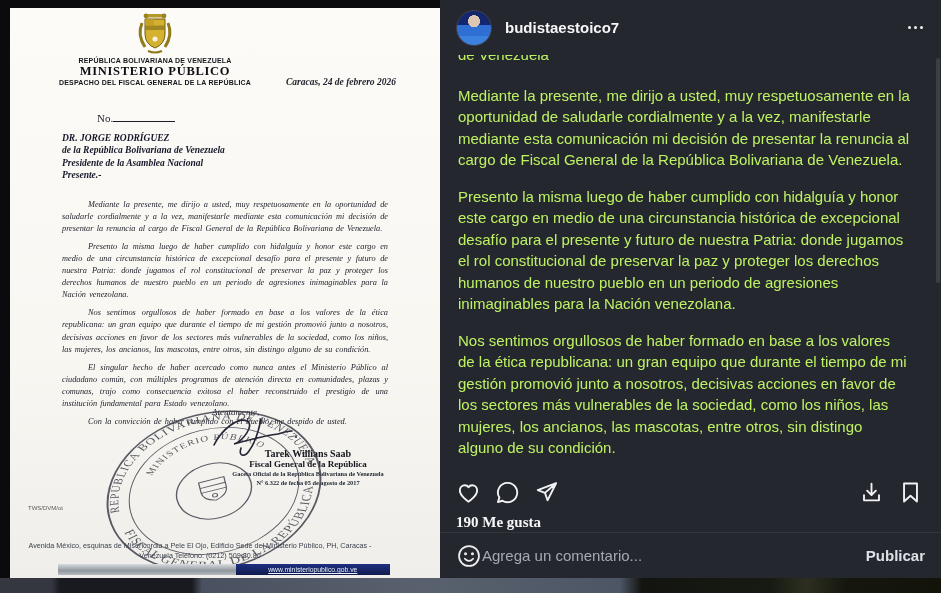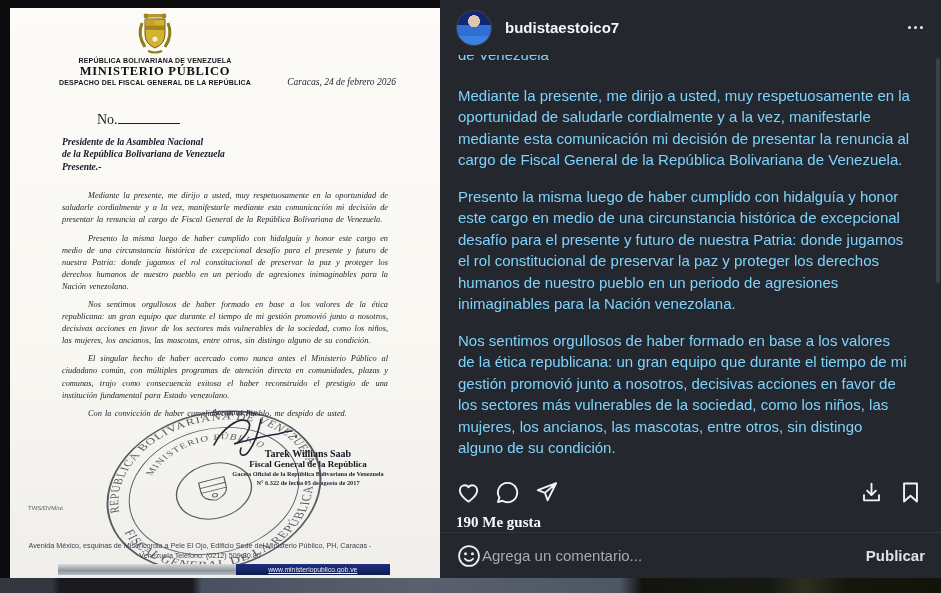--- a/index.html
+++ b/index.html
@@ -12,22 +12,22 @@
   .media-pane { width:440px; min-width:440px; position:relative; background:#0b0b0d; }
   .paper {
     position:absolute; left:10px; top:8px; right:0; bottom:0;
     background:linear-gradient(180deg,#fcfbf7 0%,#f8f7f2 60%,#efeeea 100%);
     font-family:"Liberation Serif", serif; color:#20222f; overflow:hidden;
   }
   .doc-head-col { width:290px; text-align:center; padding-top:3px; }
   .arms { display:block; margin:0 auto 1px auto; }
   .doc-line-sm { font-family:"Liberation Sans",sans-serif; font-size:7px; font-weight:700; letter-spacing:.2px; color:#15161c; line-height:9px; }
   .doc-line-lg { font-size:12.5px; font-weight:700; letter-spacing:.7px; color:#0f1016; line-height:13px; }
-  .doc-date { position:absolute; top:69px; right:44px; font-style:italic; font-weight:400; font-size:9.5px; color:#23242f; }
-  .doc-number { margin:25px 0 0 87px; font-size:14px; color:#1c1d26; }
+  .doc-date { position:absolute; top:69px; right:44px; font-style:italic; font-weight:700; font-size:9.5px; color:#23242f; }
+  .doc-number { margin:25px 0 0 87px; font-size:11px; color:#1c1d26; }
   .numline { display:inline-block; width:62px; border-bottom:1px solid #1c1d26; height:8px; }
   .doc-recipient { margin:8px 0 0 52px; font-style:italic; font-weight:700; font-size:9.5px; line-height:12.4px; color:#16172a; }
   .doc-body { margin:17px 52px 0 52px; font-style:italic; font-size:8.3px; line-height:12.1px; text-align:justify; color:#23242f; }
   .doc-body p { text-indent:26px; margin-bottom:6px; word-spacing:1.1px; }
   .doc-closing { position:absolute; left:202px; top:399px; font-style:italic; font-size:9px; color:#20212c; }
   .signature-svg { position:absolute; left:198px; top:405px; }
   .signer-block { position:absolute; left:178px; top:440px; width:240px; text-align:center; color:#14151f; line-height:11px; }
   .signer-name { font-weight:700; font-size:10px; }
   .signer-title { font-weight:700; font-size:9px; }
   .gazette { font-weight:700; font-size:6.3px; color:#1d2430; line-height:8.5px; }
@@ -44,21 +44,21 @@
   .detail-pane { flex:1; background:#25272e; display:flex; flex-direction:column; position:relative; color:#e7e9ed; }
   .dp-header { height:55px; min-height:55px; display:flex; align-items:center; padding:16px 16px; gap:13px; }
   .avatar { width:36px; height:36px; min-width:36px; border-radius:50%; border:1px solid #40434c;
     background:
       radial-gradient(circle at 50% 30%, #dcc7b2 0 20%, rgba(0,0,0,0) 21%),
       linear-gradient(180deg, #14266e 0 42%, #2f6fd4 42% 74%, #3b82e0 74% 100%);
   }
   .username { font-weight:700; font-size:15px; color:#f5f6f8; }
   .more-btn { margin-left:auto; display:flex; gap:3px; background:none; border:0; cursor:pointer; padding:6px 2px; }
   .more-btn i { width:3px; height:3px; border-radius:50%; background:#f0f1f4; display:block; }
-  .caption { flex:1; overflow:hidden; padding:0 20px 0 18px; font-size:15px; line-height:21.5px; color:#7dd3fc; }
+  .caption { flex:1; overflow:hidden; padding:0 20px 0 18px; font-size:15px; line-height:21.5px; color:#bef264; }
   .caption .cutoff { margin-top:-11px; margin-bottom:19px; width:452px; }
   .caption p.para { margin-bottom:15px; width:452px; }
   .action-bar { display:flex; align-items:center; padding:8px 16px 4px 14px; gap:10px; height:40px; min-height:40px; }
   .icon-btn { background:none; border:0; padding:2px; cursor:pointer; display:flex; }
   .icon-btn svg { display:block; stroke:#f2f3f5; fill:none; stroke-width:1.8; stroke-linecap:round; stroke-linejoin:round; }
   .ab-spacer { flex:1; }
   .likes { padding:4px 16px 0; font-weight:700; font-size:15px; color:#f5f6f8; height:22px; min-height:22px;font-family:Liberation Serif, serif; }
   .timestamp { padding:3px 16px 0; font-size:13px; color:#8e949d; height:26px; min-height:26px; }
   .comment-bar { height:46px; min-height:46px; border-top:1px solid #33353c; display:flex; align-items:center; padding:0 16px; }
   .emoji-btn { background:none; border:0; padding:0; cursor:pointer; display:flex; }
@@ -100,22 +100,23 @@
           <div class="doc-line-sm">DESPACHO DEL FISCAL GENERAL DE LA REPÚBLICA</div>
         </div>
 
         <div class="doc-date">Caracas, 24 de febrero 2026</div>
 
         <div class="doc-number">
           <span>No.</span><span class="numline"></span>
         </div>
 
         <div class="doc-recipient">
+          <div>DR. JORGE RODRÍGUEZ</div>
+          <div>de la República Bolivariana de Venezuela</div>
           <div>Presidente de la Asamblea Nacional</div>
-          <div>de la República Bolivariana de Venezuela</div>
           <div>Presente.-</div>
         </div>
 
         <div class="doc-body">
           <p>Mediante la presente, me dirijo a usted, muy respetuosamente en la oportunidad de saludarle cordialmente y a la vez, manifestarle mediante esta comunicación mi decisión de presentar la renuncia al cargo de Fiscal General de la República Bolivariana de Venezuela.</p>
           <p>Presento la misma luego de haber cumplido con hidalguía y honor este cargo en medio de una circunstancia histórica de excepcional desafío para el presente y futuro de nuestra Patria: donde jugamos el rol constitucional de preservar la paz y proteger los derechos humanos de nuestro pueblo en un periodo de agresiones inimaginables para la Nación venezolana.</p>
           <p>Nos sentimos orgullosos de haber formado en base a los valores de la ética republicana: un gran equipo que durante el tiempo de mi gestión promovió junto a nosotros, decisivas acciones en favor de los sectores más vulnerables de la sociedad, como los niños, las mujeres, los ancianos, las mascotas, entre otros, sin distingo alguno de su condición.</p>
           <p>El singular hecho de haber acercado como nunca antes el Ministerio Público al ciudadano común, con múltiples programas de atención directa en comunidades, plazas y comunas, trajo como consecuencia exitosa el haber reconstruido el prestigio de una institución fundamental para Estado venezolano.</p>
           <p>Con la convicción de haber cumplido con el Pueblo, me despido de usted.</p>
         </div>

